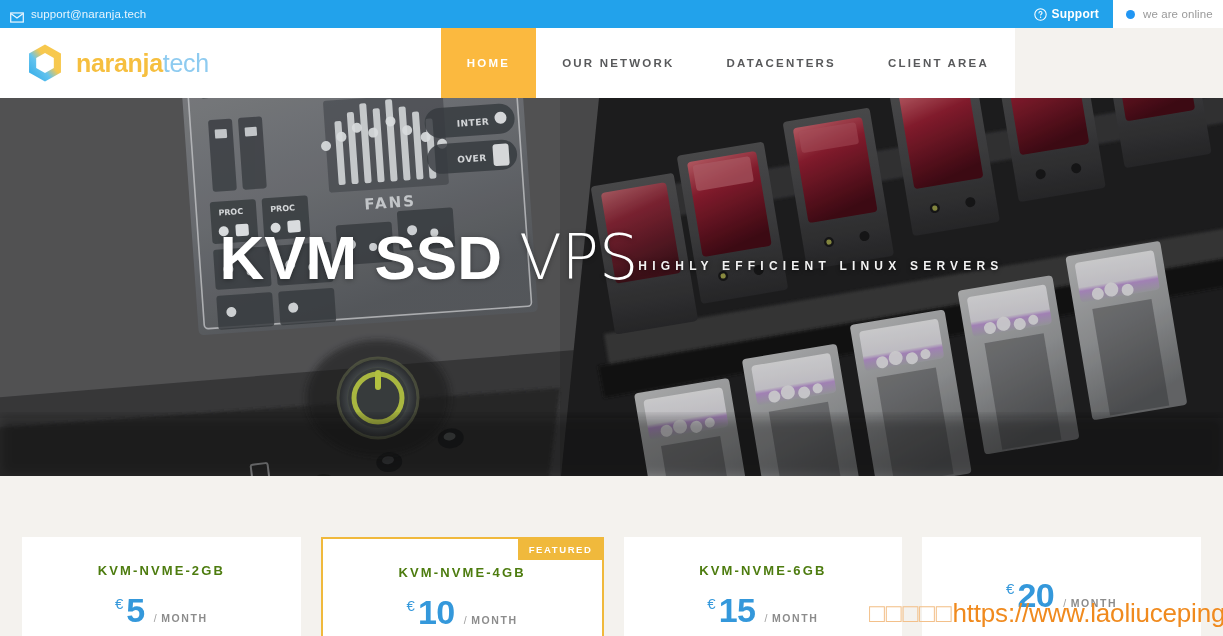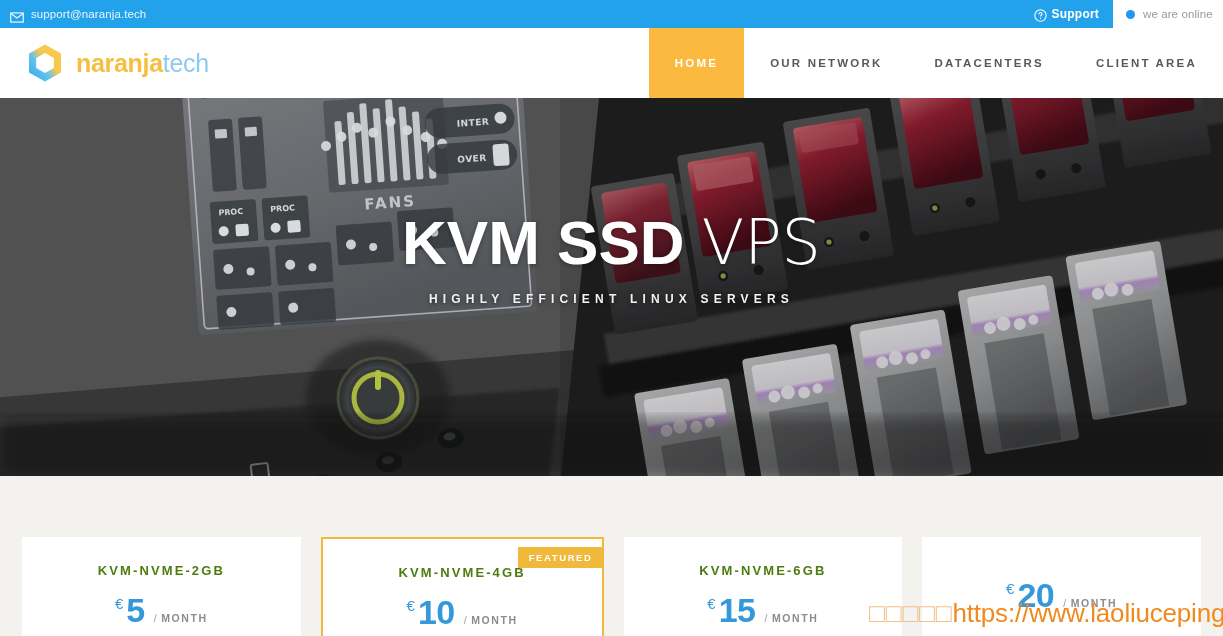--- a/index.html
+++ b/index.html
@@ -30,21 +30,20 @@
   }
   .mail-icon { width: 14px; height: 11px; display: block; }
   .topbar-email {
     color: #e8f5fd;
     font-size: 11.5px;
     letter-spacing: 0.1px;
     white-space: nowrap;
   }
   .topbar-support {
     display: flex;
-    align-items: center;
     gap: 5px;
     margin-right: 14px;
     color: #ffffff;
   }
   .support-icon { width: 13px; height: 13px; display: block; }
   .topbar-support-label {
     font-size: 12px;
     font-weight: bold;
     letter-spacing: 0.2px;
     white-space: nowrap;
@@ -71,21 +70,21 @@
     letter-spacing: 0.1px;
   }
 
   
   .header {
     position: relative;
     height: 70px;
     background: #ffffff;
     display: flex;
     align-items: stretch;
-    width: 1223px;
+    width: 1015px;
   }
   .logo-wrap {
     display: flex;
     align-items: center;
     gap: 10px;
     padding-left: 24px;
     flex: 1;
   }
   .logo-mark { width: 42px; height: 42px; display: block; flex: 0 0 auto; }
   .logo-text {
@@ -134,21 +133,20 @@
     position: absolute;
     inset: 0;
     width: 100%;
     height: 100%;
     display: block;
   }
   .hero-content {
     position: absolute;
     inset: 0;
     display: flex;
-    flex-direction: column;
     align-items: center;
     justify-content: center;
     z-index: 3;
     padding-bottom: 58px;
   }
   .hero-title {
     font-size: 62px;
     line-height: 1.05;
     color: #ffffff;
     letter-spacing: 0px;
@@ -188,21 +186,21 @@
     padding-top: 26px;
     text-align: center;
     overflow: hidden;
   }
   .plan-card.featured {
     border: 2px solid #f0b93c;
     background: #ffffff;
   }
   .plan-badge {
     position: absolute;
-    top: 8px;
+    top: 0;
     right: 0;
     background: #f0b93c;
     color: #ffffff;
     font-size: 9.5px;
     font-weight: bold;
     letter-spacing: 1.6px;
     padding: 5px 9px 5px 11px;
     text-align: right;
   }
   .plan-name {

